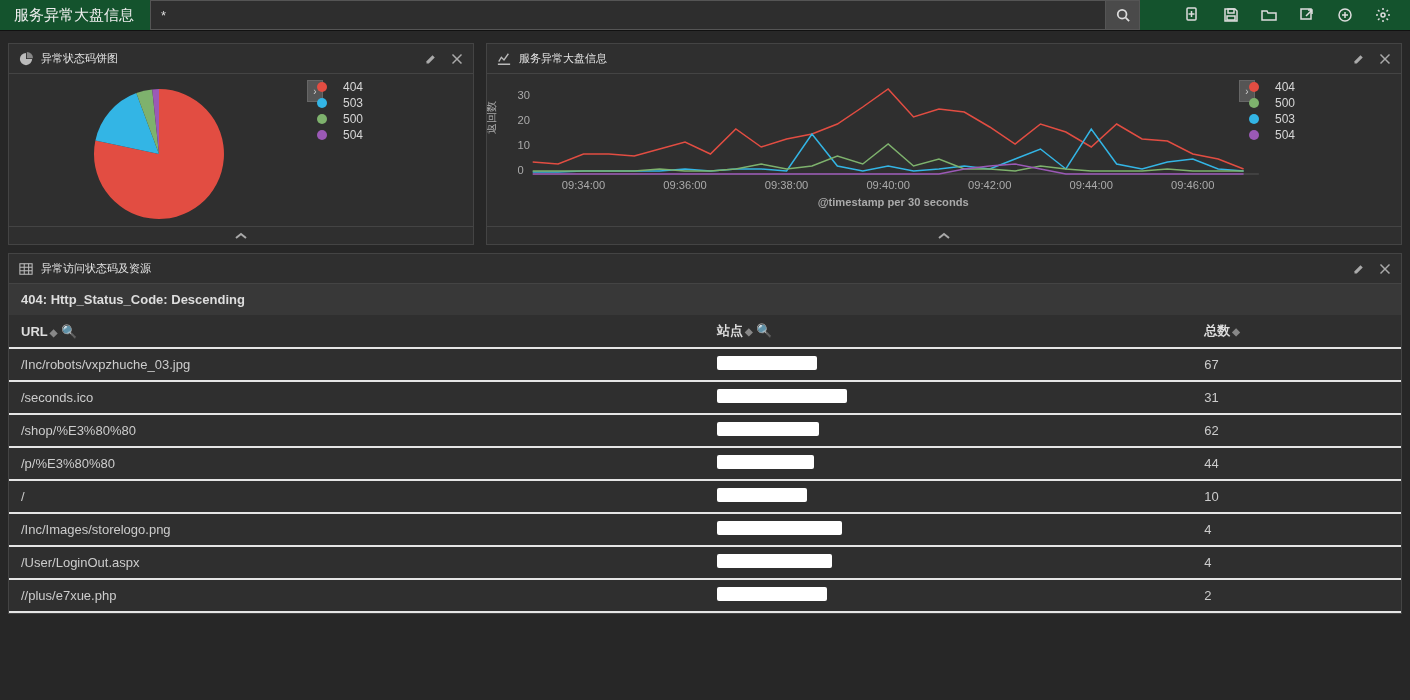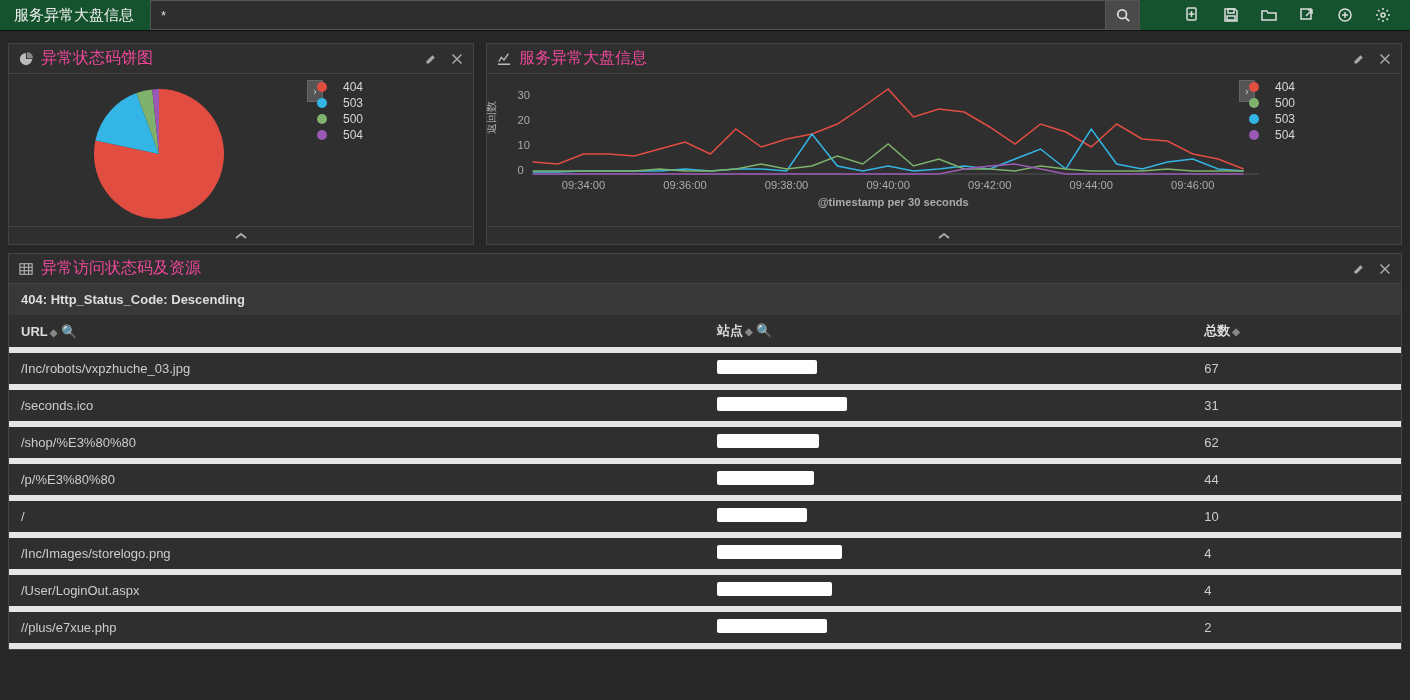--- a/index.html
+++ b/index.html
@@ -9,34 +9,34 @@
   .search-wrap { flex: 1; display: flex; align-items: center; }
   .search-input { flex: 1; height: 30px; background: #2e2e2e; border: 1px solid #555; color: #ddd; padding: 0 10px; font-size: 13px; outline: none; }
   .search-btn { width: 34px; height: 30px; background: #4a4a4a; border: 1px solid #555; border-left: none; display: flex; align-items: center; justify-content: center; color: #ddd; cursor: pointer; }
   .toolbar-icons { display: flex; gap: 20px; padding: 0 8px 0 36px; }
   .toolbar-icons .ic { width: 18px; height: 18px; color: #ddd; cursor: pointer; display: flex; align-items: center; justify-content: center; }
   .content { display: flex; gap: 12px; padding: 12px 8px 8px; }
   .panel { background: #2f2f2f; border: 1px solid #444; display: flex; flex-direction: column; }
   .panel-left { width: 466px; height: 202px; }
   .panel-right { flex: 1; height: 202px; }
   .panel-header { display: flex; align-items: center; height: 30px; padding: 0 10px; border-bottom: 1px solid #444; gap: 8px; }
-  .panel-header .ptitle { color: #ec4899; font-size: 16px; flex: 1; }
+  .panel-header .ptitle { color: #e5e5e5; font-size: 11px; flex: 1; }
   .panel-header .ic { color: #aaa; cursor: pointer; margin-left: 6px; }
   .panel-body { flex: 1; position: relative; background: #2f2f2f; overflow: hidden; }
   .panel-footer { height: 18px; border-top: 1px solid #444; display: flex; align-items: center; justify-content: center; color: #aaa; cursor: pointer; }
   .legend { position: absolute; right: 6px; top: 6px; display: flex; flex-direction: column; gap: 2px; font-size: 12px; }
   .legend .row { display: flex; align-items: center; gap: 16px; }
   .legend .sw { width: 10px; height: 10px; border-radius: 50%; }
   .legend-tab { position: absolute; top: 6px; width: 16px; height: 22px; background: #555; border: 1px solid #666; display: flex; align-items: center; justify-content: center; color: #ccc; font-size: 10px; cursor: pointer; }
   .bottom { padding: 0 8px 8px; }
   .panel-full { width: 100%; }
   .table-subheader { background: #383838; color: #ddd; font-weight: bold; padding: 8px 12px; font-size: 13px; }
   .table-wrap { max-height: 365px; overflow-y: scroll; }
   table { width: 100%; border-collapse: collapse; }
-  th, td { text-align: left; padding: 7px 12px; border-bottom: 6px solid #e5e5e5; font-size: 13px; }
+  th, td { text-align: left; padding: 7px 12px; border-bottom: 2px solid #e5e5e5; font-size: 13px; }
   th { color: #ddd; font-weight: bold; }
   td { color: #ccc; }
   .sort-icons { color: #888; font-size: 10px; margin-left: 2px; }
   .mag { margin-left: 4px; color: #ccc; }
   .redact { background: #fff; height: 14px; display: inline-block; border-radius: 2px; }
   svg { display: block; }
   .chart-axis text { fill: #aaa; font-size: 11px; }
   .chart-axis line, .chart-axis path { stroke: #555; }
   
   .table-wrap::-webkit-scrollbar { width: 14px; background: #333; }

